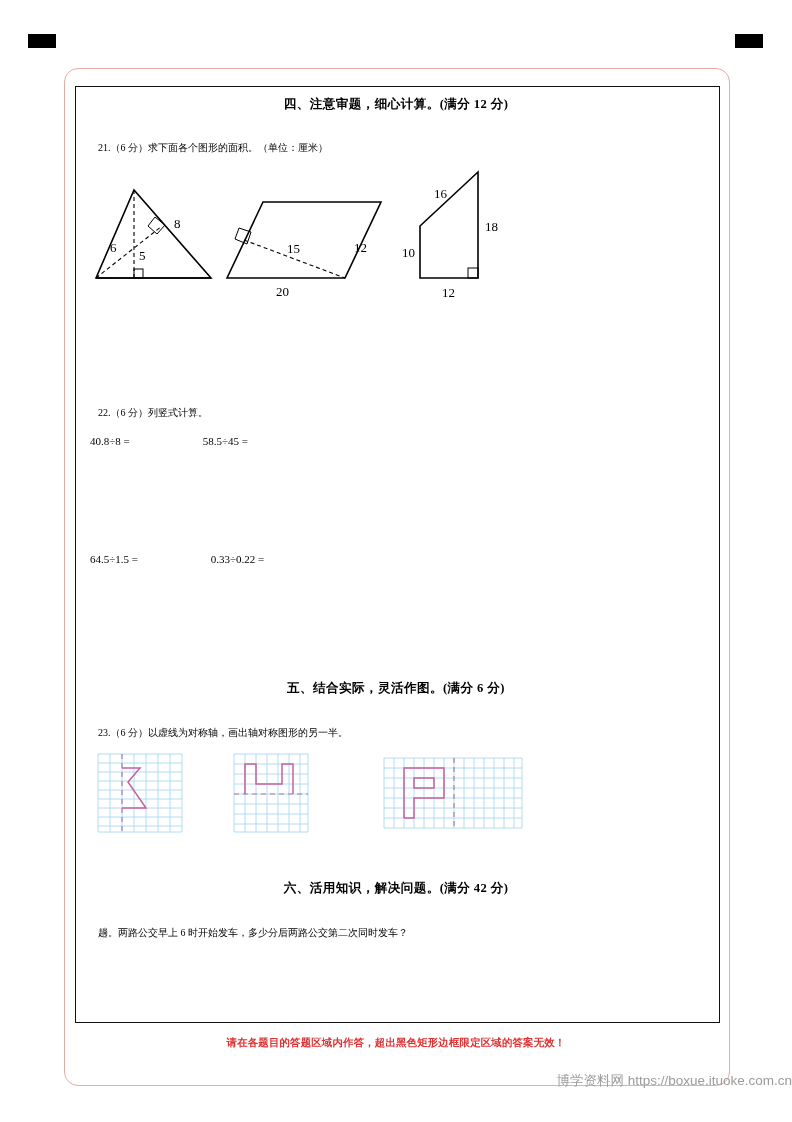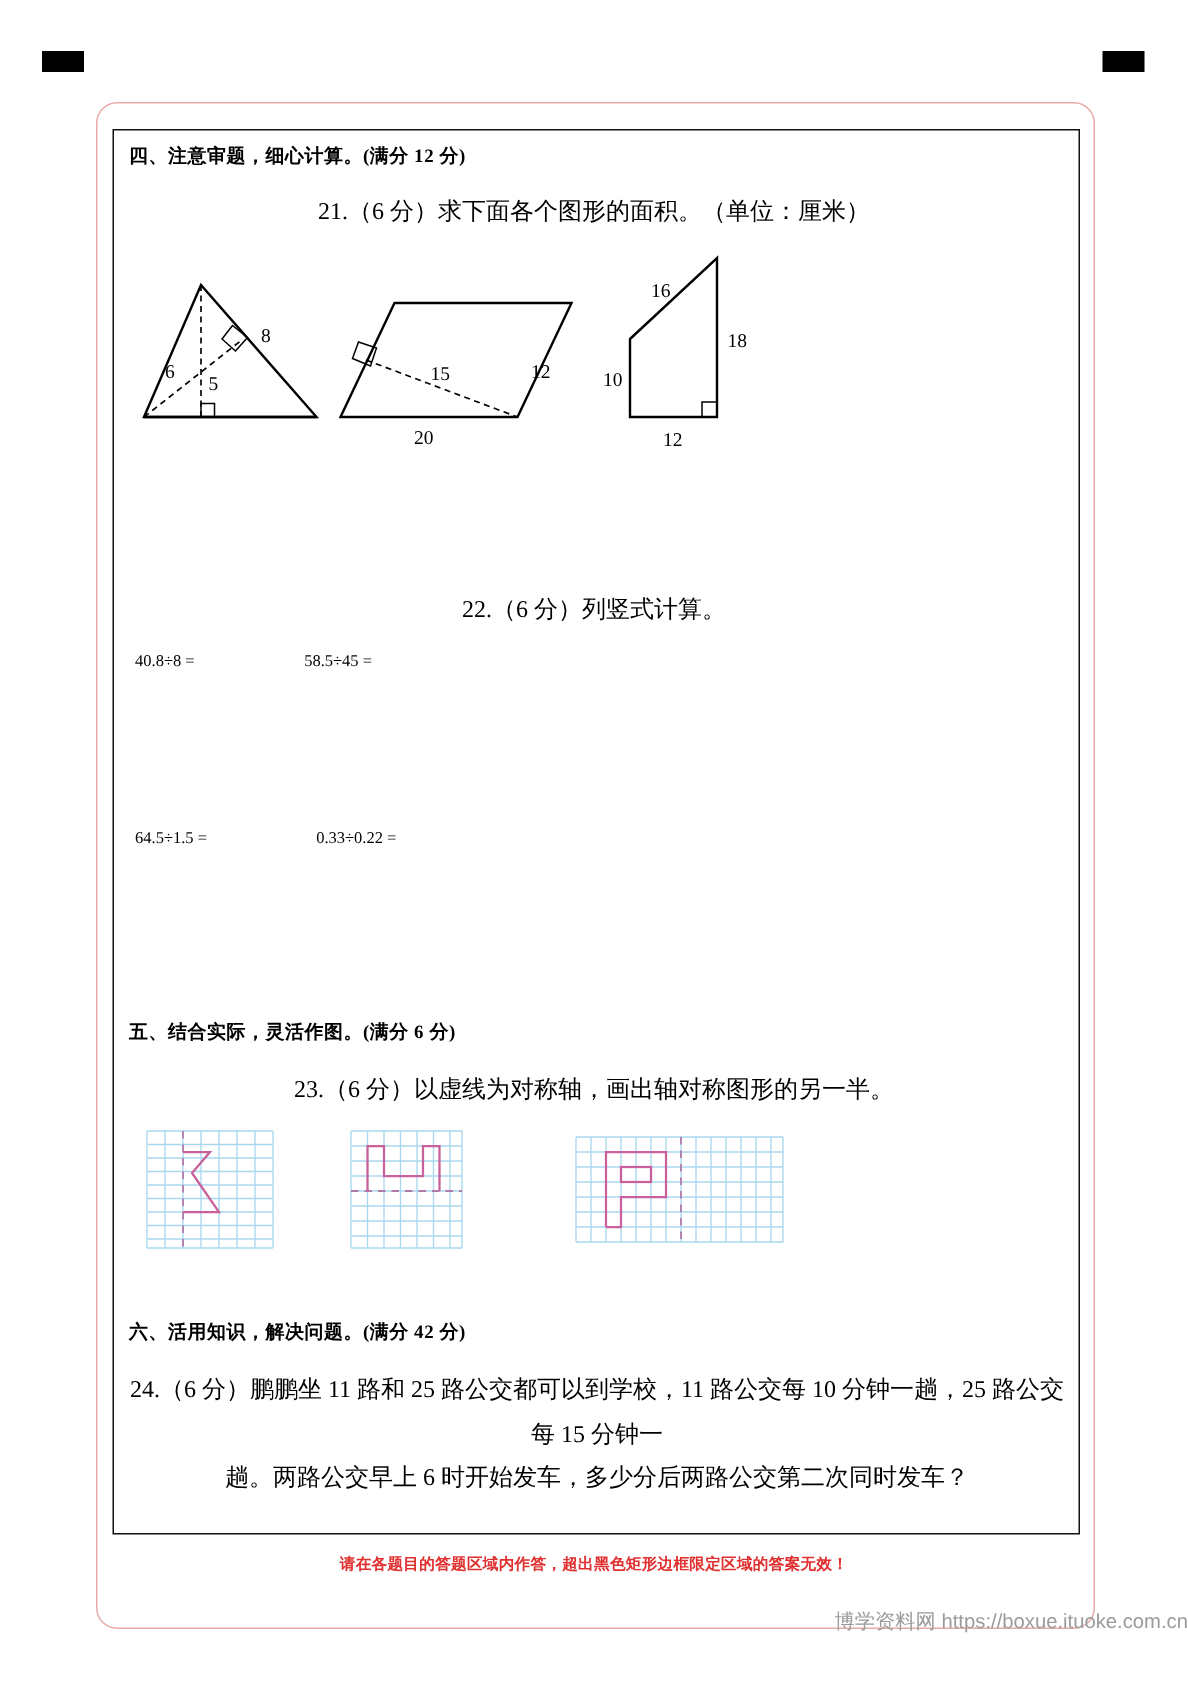--- a/index.html
+++ b/index.html
@@ -33,27 +33,27 @@
     border:1.3px solid #111;
     box-sizing:border-box;
   }
 
   .sec-head{
     font-weight:bold;
     font-size:12.6px;
     letter-spacing:.4px;
     margin:0 0 14px 0;
     color:#000;
+    text-align:center;
   }
   .qtext{
-    font-size:16px;
+    font-size:10px;
     line-height:1.85;
     color:#000;
-    margin:0;
-    text-align:center;
+    margin:12px;
   }
 
   
   .blk{position:absolute;}
 
   
   .figures{position:absolute;left:86px;top:150px;width:620px;height:150px;}
 
   
   .calcrow{position:absolute;font-size:11px;color:#000;}
@@ -242,20 +242,19 @@
       <polyline points="22,62 22,12 62,12 62,42 32,42 32,62 22,62" fill="none" stroke="#c9609b" stroke-width="1.5"></polyline>
       <rect x="32" y="22" width="20" height="10" fill="none" stroke="#c9609b" stroke-width="1.5"></rect>
     </svg>
   </div>
 
   <div class="blk" style="left:86px;top:880px;width:620px;">
     <div class="sec-head">六、活用知识，解决问题。(满分 42 分)</div>
   </div>
 
   <div class="blk" style="left:86px;top:912px;width:624px;">
-    <p class="qtext">24.（6 分）鹏鹏坐 11 路和 25 路公交都可以到学校，11 路公交每 10 分钟一趟，25 路公交每 15 分钟一</p>
     <p class="qtext">趟。两路公交早上 6 时开始发车，多少分后两路公交第二次同时发车？</p>
   </div>
 
   <div class="foot-note">请在各题目的答题区域内作答，超出黑色矩形边框限定区域的答案无效！</div>
   <div class="watermark">博学资料网 https://boxue.ituoke.com.cn</div>
 
 </div>
 
 </body></html>

